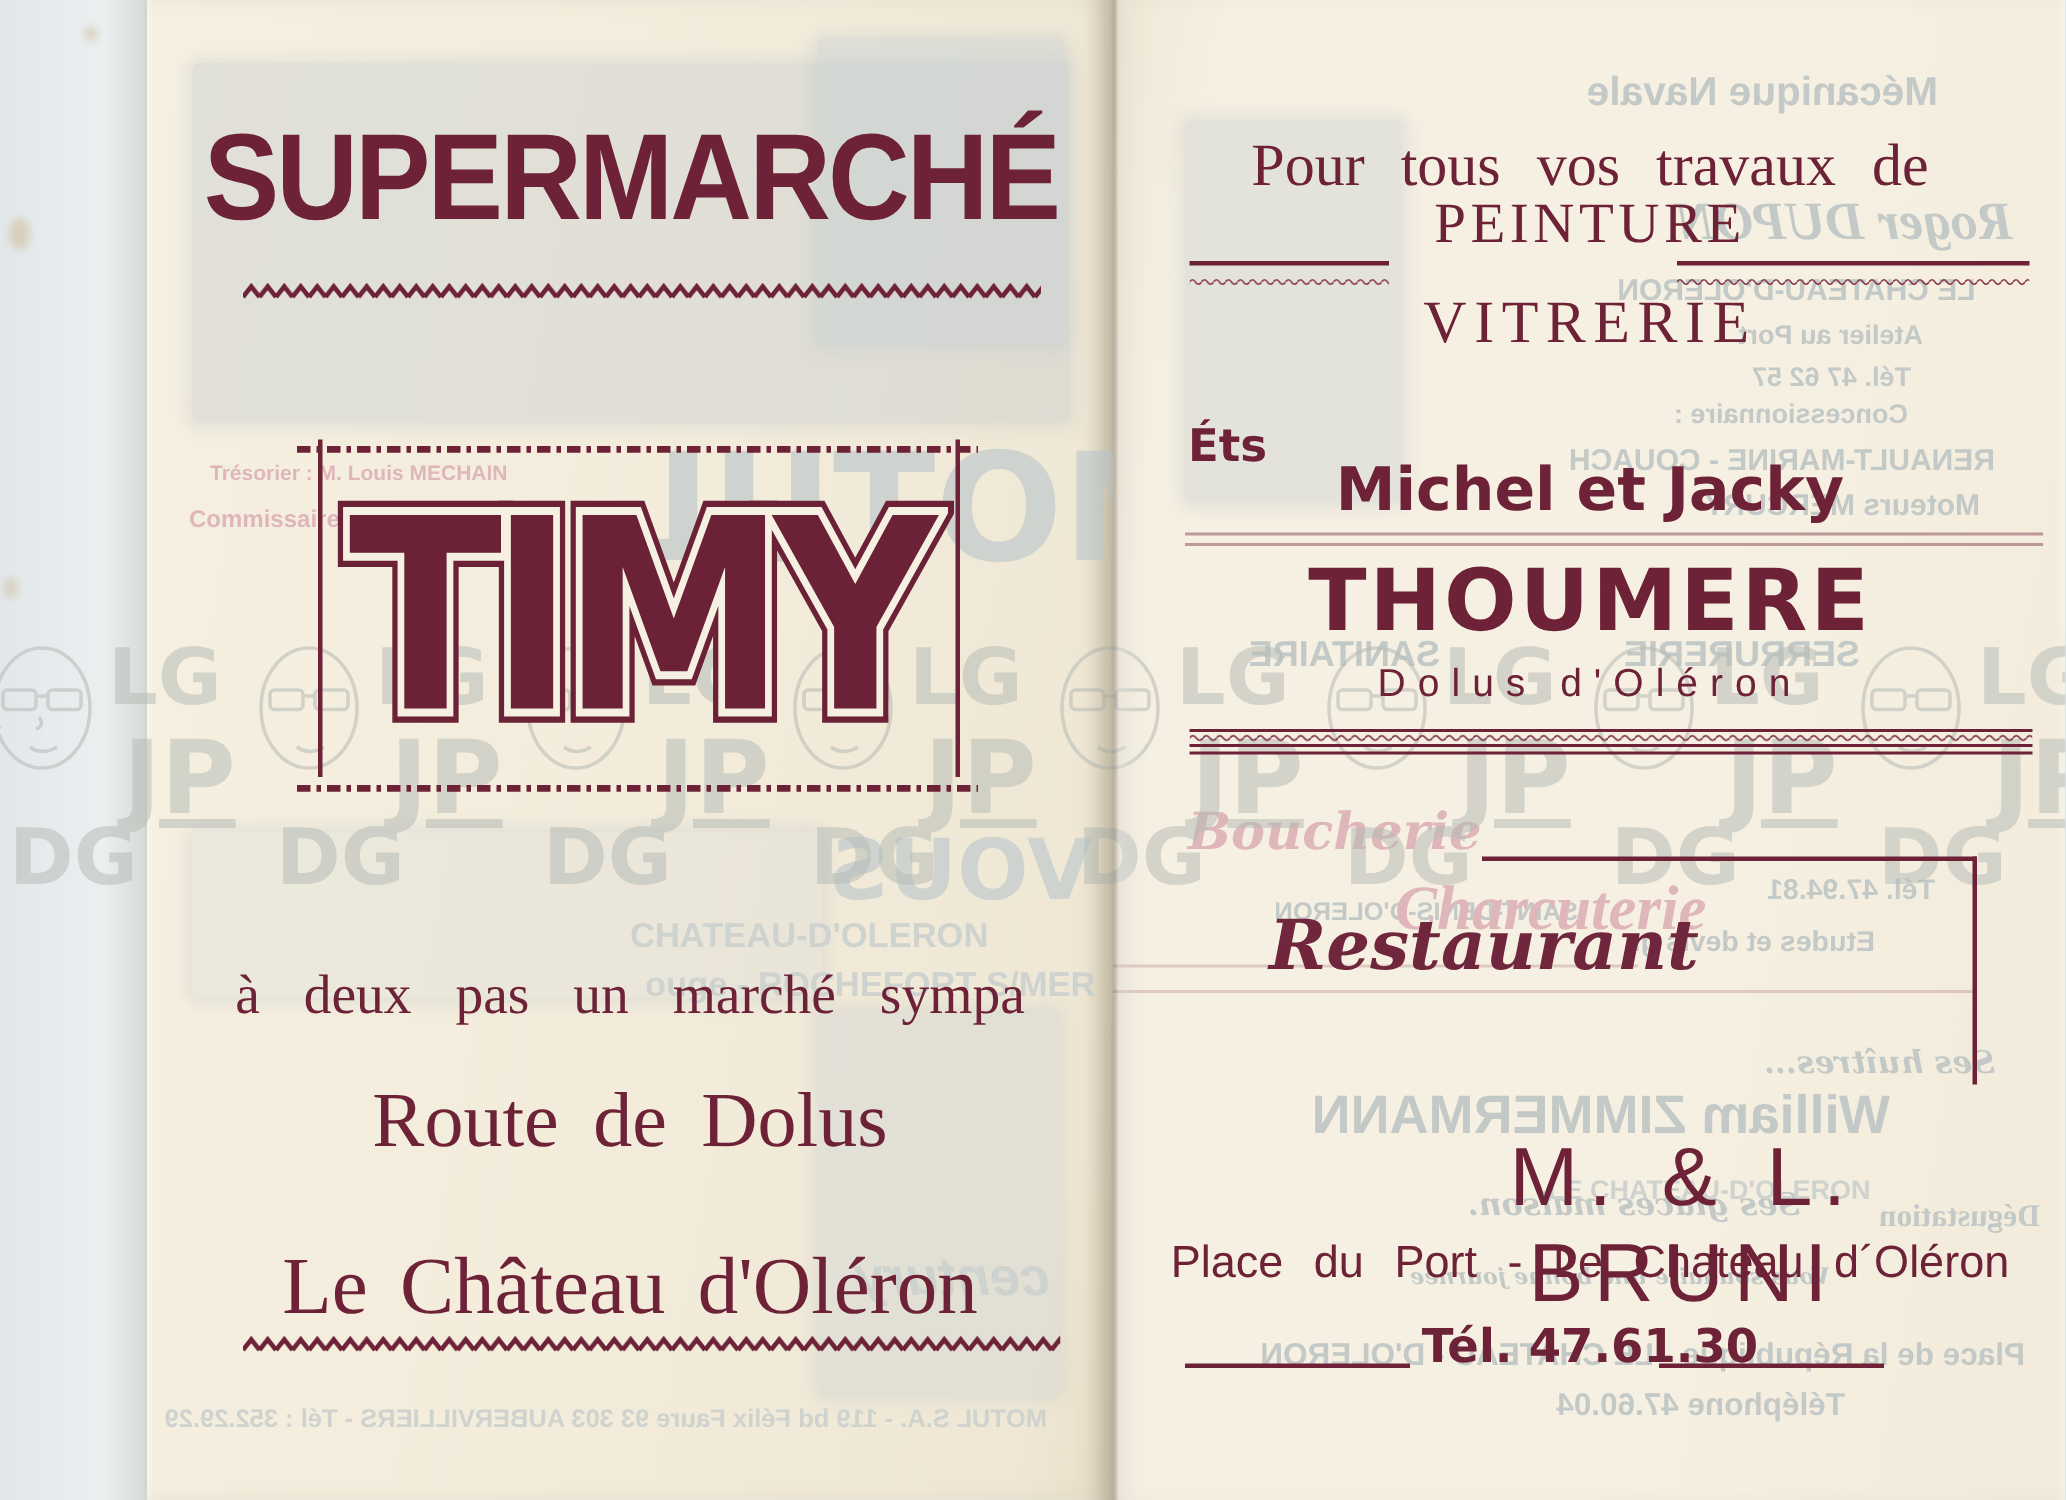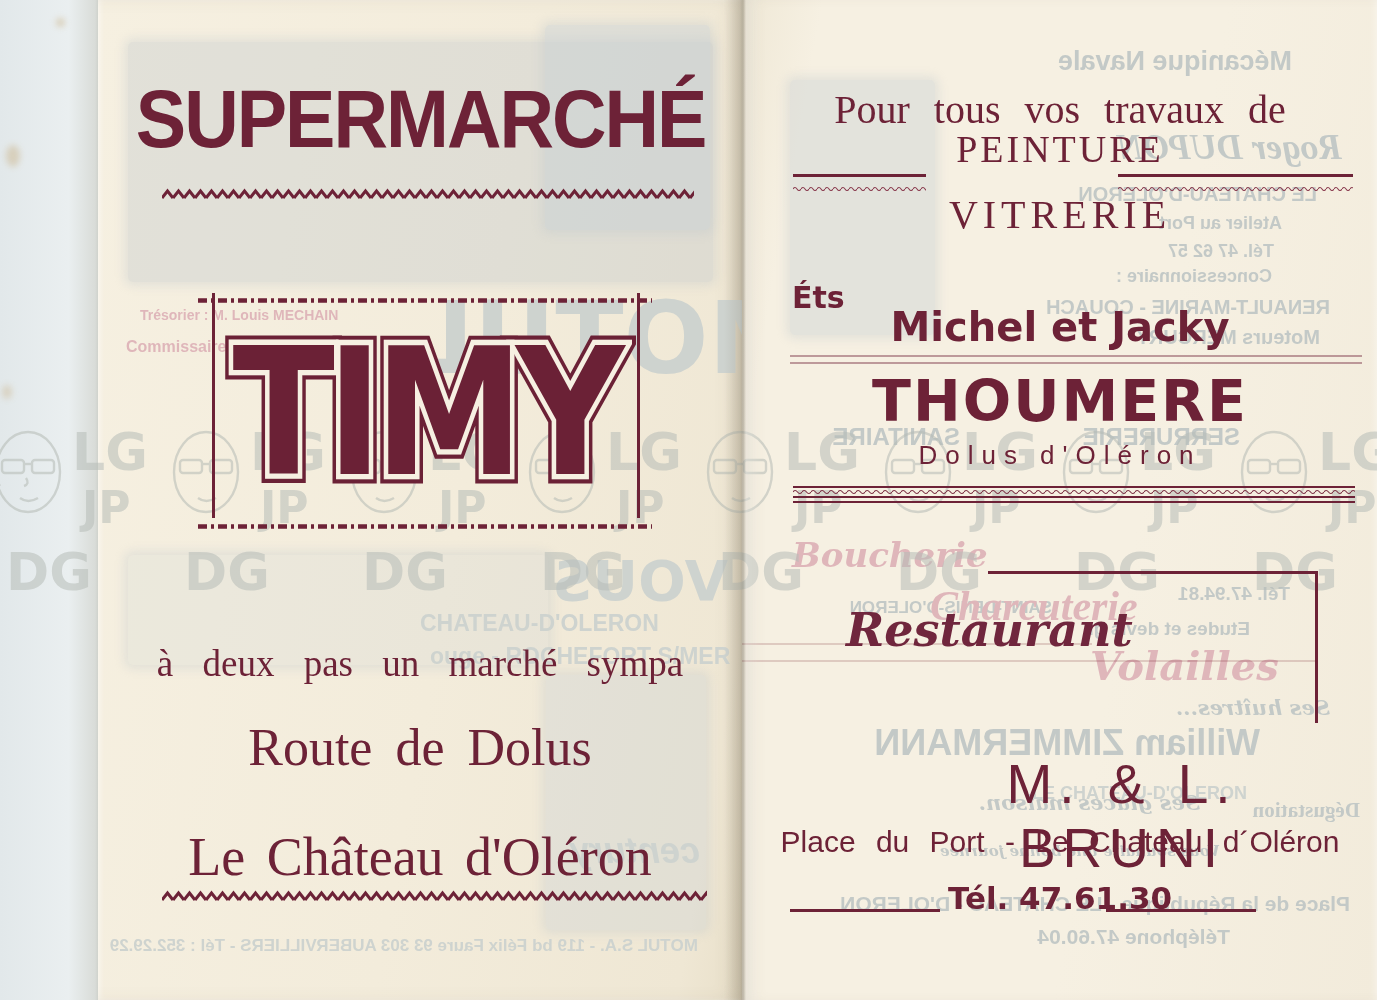--- a/index.html
+++ b/index.html
@@ -34,21 +34,21 @@
   .gp{color:#dfb6ba;}          
   .gser{font-family:"Liberation Serif",serif;}
   .gscript{font-family:"DejaVu Serif",serif;font-style:italic;font-weight:bold;}
   .hairline{position:absolute;z-index:2;background:rgba(130,50,62,.20);height:2px;}
 
   
   .wm{position:absolute;width:178px;height:195px;z-index:3;opacity:.55;pointer-events:none;}
   .wm span{position:absolute;font-family:"DejaVu Sans",sans-serif;font-weight:bold;
            color:#b7bdb8;line-height:1;}
   .wm .w1{left:86px;top:12px;font-size:52px;}
-  .wm .w2{left:96px;top:72px;font-size:44px;}
+  .wm .w2{left:96px;top:72px;font-size:68px;text-decoration:underline;}
   .wm .w3{left:20px;top:132px;font-size:52px;}
   .wm svg{position:absolute;left:0;top:6px;}
 
   .z4{z-index:4;}
 
   
   .headline{font-weight:bold;font-size:77px;letter-spacing:-2px;
             font-family:"Liberation Sans",sans-serif;transform:scale(.98,1.06);transform-origin:center top;}
   .timy-wrap{position:absolute;left:114px;top:306px;width:425px;height:205px;z-index:4;}
   .timy{position:absolute;left:0;top:0;width:100%;text-align:center;
@@ -154,21 +154,20 @@
     <div class="g gg mir" style="left:350px;top:266px;width:180px;font-size:18px;font-weight:bold;">Concessionnaire :</div>
     <div class="g gg mir" style="left:268px;top:296px;width:320px;font-size:20px;font-weight:bold;">RENAULT-MARINE - COUACH</div>
     <div class="g gg mir" style="left:318px;top:326px;width:260px;font-size:20px;font-weight:bold;">Moteurs MERCURY</div>
     <div class="g gg mir" style="left:48px;top:423px;width:170px;font-size:24px;font-weight:bold;">SANITAIRE</div>
     <div class="g gg mir" style="left:298px;top:423px;width:200px;font-size:24px;font-weight:bold;">SERRURERIE</div>
     <div class="g gp gscript" style="left:50px;top:535px;font-size:34px;">Boucherie</div>
     <div class="g gg mir" style="left:105px;top:598px;width:205px;font-size:17px;font-weight:bold;">SAINT-DENIS-D'OLERON</div>
     <div class="g gg mir" style="left:398px;top:583px;width:150px;font-size:19px;font-weight:bold;">Tél. 47.94.81</div>
     <div class="g gg mir" style="left:258px;top:618px;width:250px;font-size:19px;font-weight:bold;">Etudes et devis gr</div>
     <div class="g gp gscript" style="left:188px;top:582px;font-size:42px;font-family:Liberation Serif, serif;">Charcuterie</div>
-    <div class="g gp gscript" style="left:348px;top:642px;font-size:40px;">Volailles</div>
     <div class="g gg mir gscript" style="left:428px;top:695px;width:160px;font-size:21px;">Ses huîtres...</div>
     <div class="g gg mir" style="left:88px;top:722px;width:430px;font-size:36px;font-weight:bold;">William ZIMMERMANN</div>
     <div class="g gg mir gscript" style="left:258px;top:790px;width:200px;font-size:21px;">Ses glaces maison.</div>
     <div class="g ggl" style="left:290px;top:783px;font-size:18px;font-weight:bold;">LE CHATEAU-D'OLERON</div>
     <div class="g gg mir gser" style="left:458px;top:798px;width:160px;font-size:21px;font-weight:bold;">Dégustation</div>
     <div class="g gg mir gscript" style="left:258px;top:842px;width:220px;font-size:15px;">Vous souhaite une bonne journée</div>
     <div class="g gg mir" style="left:48px;top:892px;width:560px;font-size:21px;font-weight:bold;">Place de la République - LE CHATEAU - D'OLERON</div>
     <div class="g gg mir" style="left:248px;top:925px;width:240px;font-size:21px;font-weight:bold;">Téléphone 47.60.04</div>
 
     <div class="abs ink ctr rp-serif z4" style="left:28px;top:86px;width:580px;font-size:40px;word-spacing:14px;">Pour tous vos travaux de</div>

